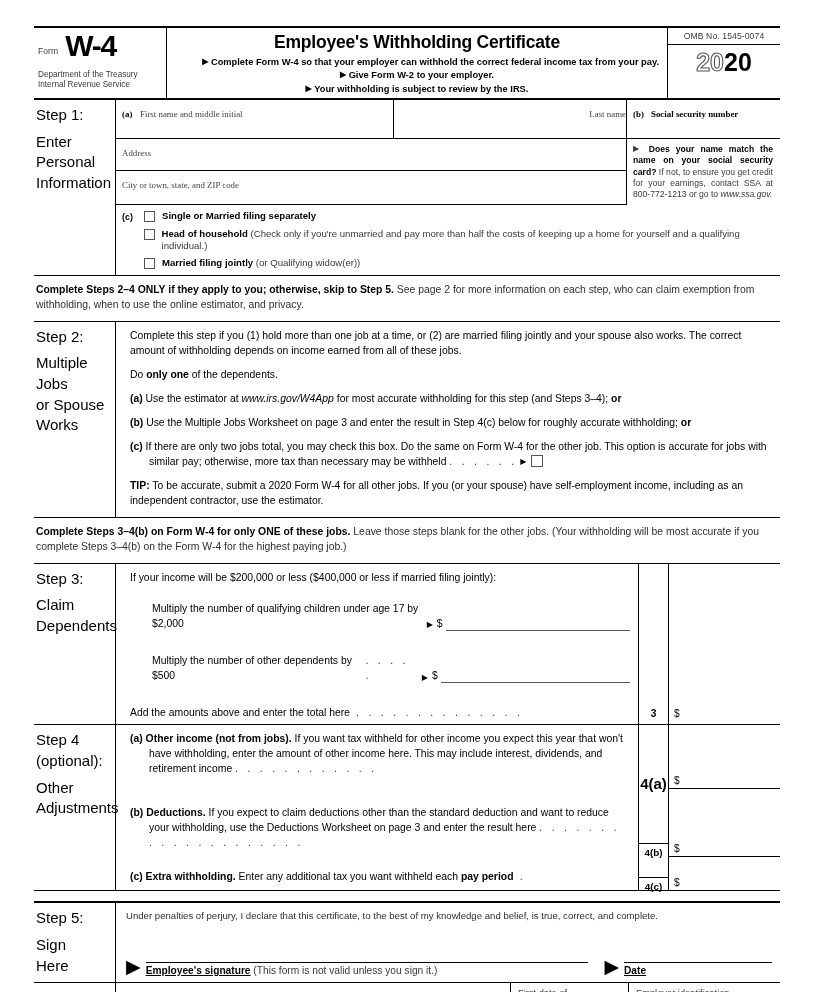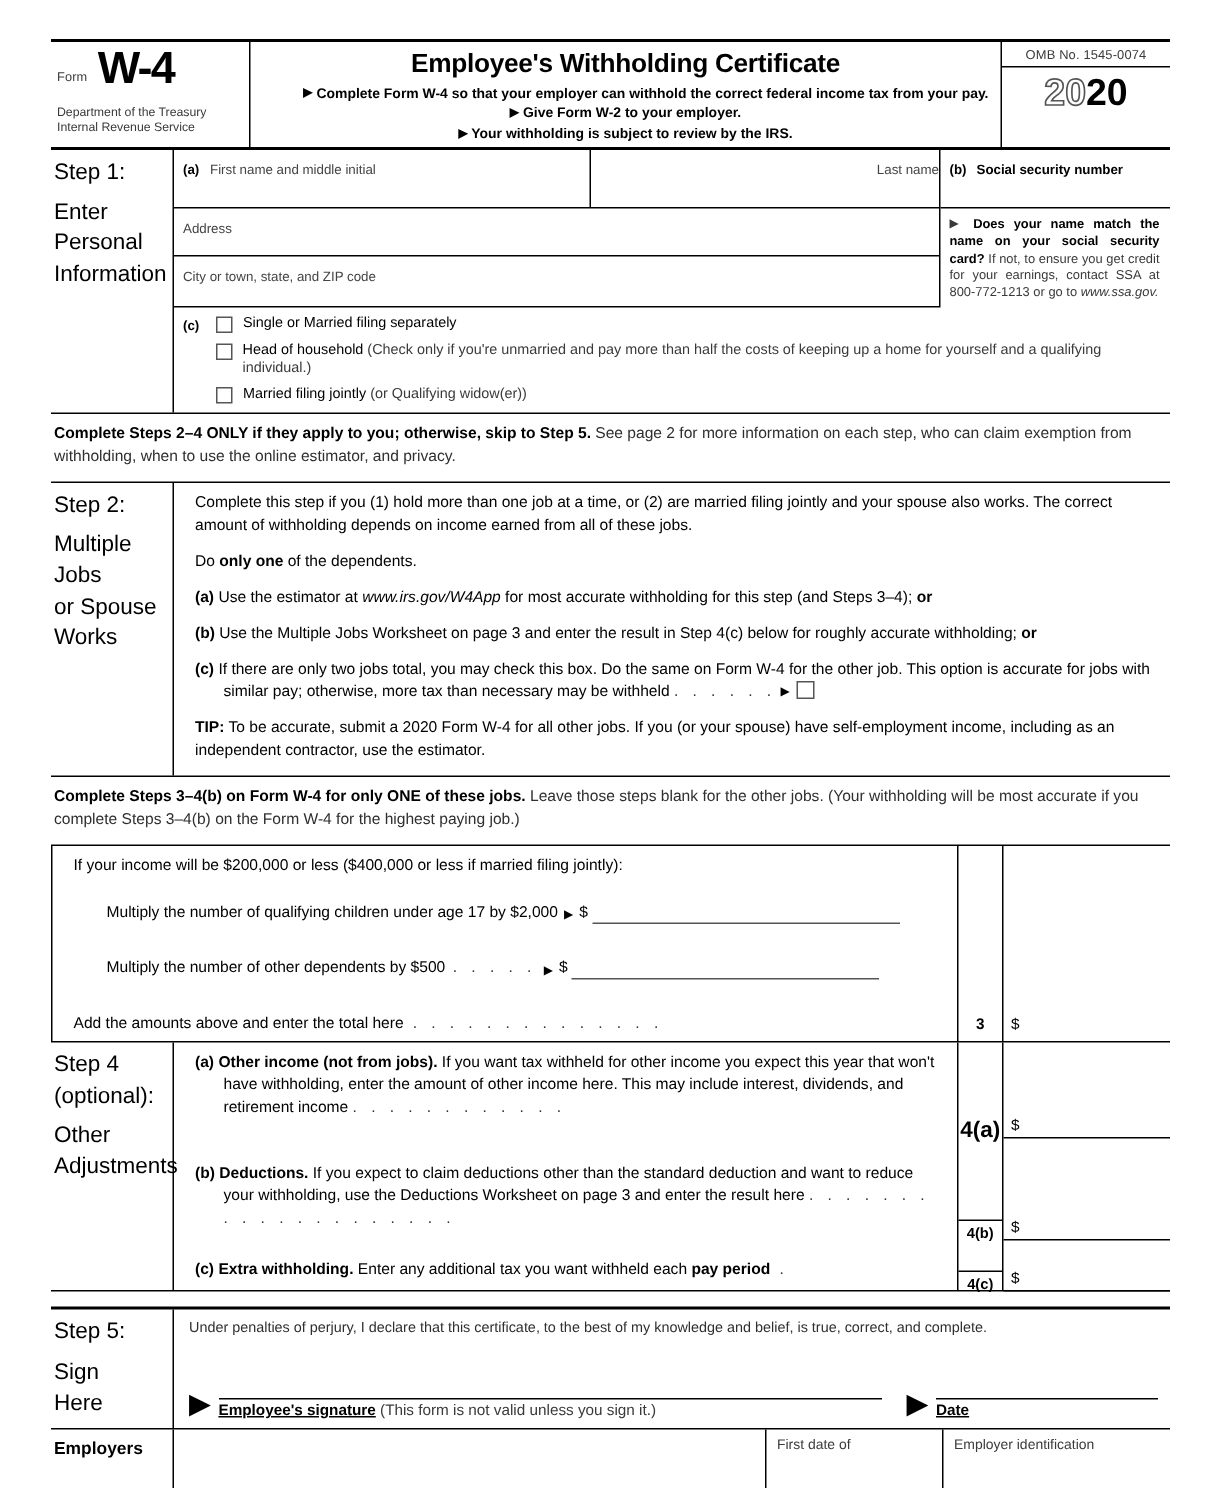--- a/index.html
+++ b/index.html
@@ -81,21 +81,21 @@
   }
   .bodycol { flex: 1; border-left: 1.5px solid #000; }
 
   
   .s1 { border-bottom: 1.5px solid #000; }
   .s1-grid { display: flex; }
   .s1-left { flex: 1; }
   .s1-names { display: flex; height: 39px; border-bottom: 1px solid #000; }
   .s1-fname { flex: 1; border-right: 1px solid #000; padding: 3px 0 0 6px;}
   .s1-lname { width: 232px; padding: 3px 0 0 6px; text-align: right; }
-  .fieldlbl { font-size: 8.9px; color: #444; }
+  .fieldlbl { font-size: 8.9px; color: #444; font-family: Liberation Serif, serif; }
   .fieldlbl b { color:#000; font-weight: bold; }
   .fld-tag { display:inline-block; font-weight:bold; color:#000; font-size:8.9px; width: 18px;}
   .s1-addr { height: 32px; border-bottom: 1px solid #000; padding: 3px 0 0 6px;}
   .s1-city { height: 34px; border-bottom: 1px solid #000; padding: 3px 0 0 6px;}
   .s1-right {
     width: 154px; flex: 0 0 154px; border-left: 1px solid #000;
   }
   .ssn-head { height: 39px; border-bottom: 1px solid #000; padding: 3px 0 0 6px;}
   .ssn-note {
     padding: 5px 7px 4px 6px; font-size: 8.6px; line-height: 1.32; color: #3a3a3a;
@@ -104,21 +104,21 @@
   .ssn-note b { color: #000; }
   .ssn-note i { font-style: italic; }
   .s1-checks { padding: 5px 6px 5px 6px; }
   .chkrow { display: flex; align-items: flex-start; margin-bottom: 4px; font-size: 9.6px; line-height: 1.3;}
   .chkrow:last-child { margin-bottom: 1px; }
   .chk-tag { width: 22px; font-weight: bold; font-size: 8.9px; padding-top: 2px;}
   .cbox {
     width: 11px; height: 11px; border: 1px solid #555; background:#fff;
     flex: 0 0 11px; margin-right: 7px; margin-top: 1px;
   }
-  .chktxt b { font-weight: normal; }
+  .chktxt b { font-weight: bold; }
   .chktxt span { color: #3a3a3a; }
 
   
   .band {
     padding: 7px 2px 8px 2px;
     font-size: 10.4px; line-height: 1.42;
     border-bottom: 1.5px solid #000;
   }
   .band b { font-weight: bold; }
   .band span.gr { color: #2f2f2f; }
@@ -301,20 +301,27 @@
         <p class="sub"><b>(c)</b><span> If there are only two jobs total, you may check this box. Do the same on Form W-4 for the other job. This option is accurate for jobs with similar pay; otherwise, more tax than necessary may be withheld</span> <span class="dots">.  .  .  .  .  .</span> <span class="arw">▶</span><span class="box-inline"></span></p>
         <p class="last"><b>TIP:</b><span> To be accurate, submit a 2020 Form W-4 for all other jobs. If you (or your spouse) have self-employment income, including as an independent contractor, use the estimator.</span></p>
       </div>
     </div>
 
     <div class="band">
       <b>Complete Steps 3–4(b) on Form W-4 for only ONE of these jobs.</b><span class="gr"> Leave those steps blank for the other jobs. (Your withholding will be most accurate if you complete Steps 3–4(b) on the Form W-4 for the highest paying job.)</span>
     </div>
 
     <div class="calc s3">
+      <div class="stepcol">
+        <div>Step 3:</div>
+        <div style="margin-top:6px">
+          <div>Claim</div>
+          <div>Dependents</div>
+        </div>
+      </div>
       <div class="calc-main">
         <div style="margin-bottom:16px">If your income will be $200,000 or less ($400,000 or less if married filing jointly):</div>
         <div class="s3row s3-indent" style="margin-bottom:22px">
           <span>Multiply the number of qualifying children under age 17 by $2,000</span>
           <span class="arw" style="margin:0 4px">▶</span>
           <span>$</span>
           <span class="uline" style="width:205px;margin-left:3px"></span>
         </div>
         <div class="s3row s3-indent" style="margin-bottom:22px">
           <span>Multiply the number of other dependents by $500</span>

